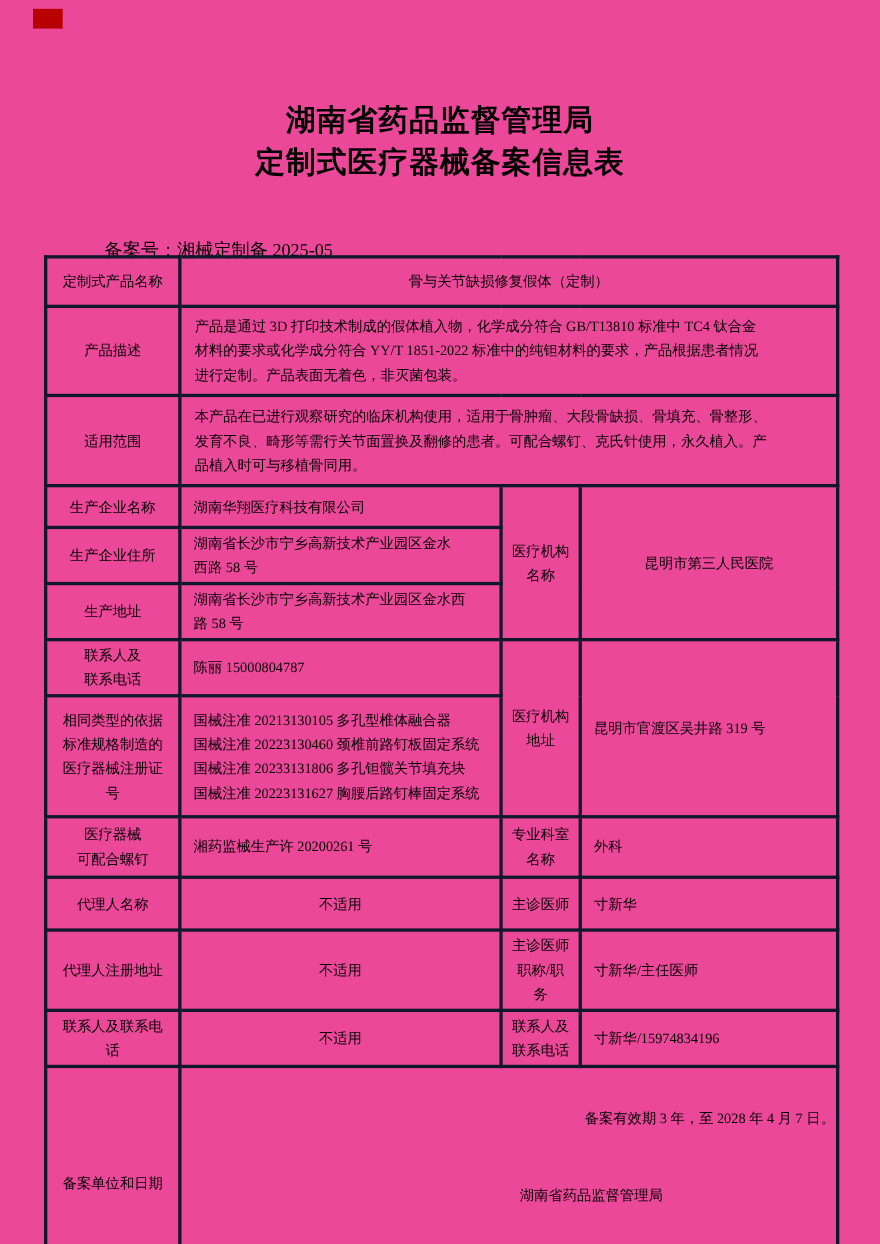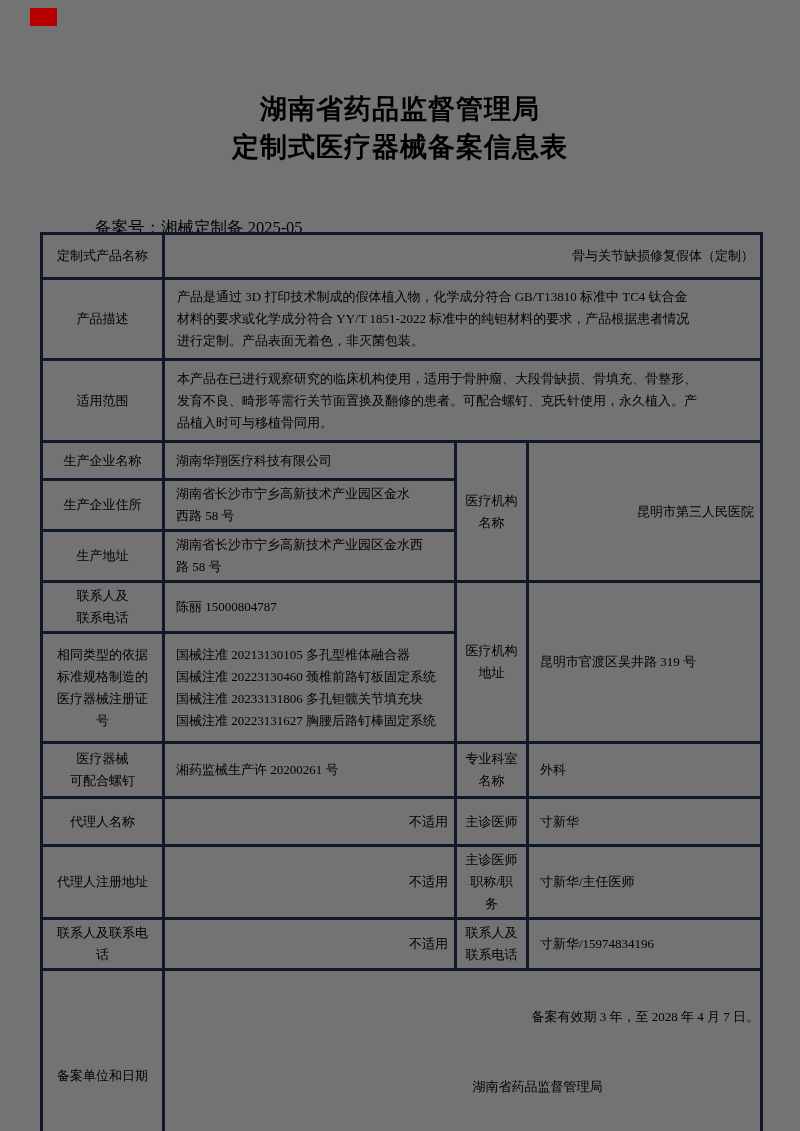--- a/index.html
+++ b/index.html
@@ -1,20 +1,20 @@
 <!DOCTYPE html>
 <html><head>
 <meta charset="utf-8">
 <style>
   html,body{margin:0;padding:0;background:#888;}
   .page{
     position:relative;
     width:800px;height:1131px;
     margin:0 auto;
-    background:#737373;
+    background:#ec4899;
     font-family:"Liberation Serif","DejaVu Serif",serif;
     color:#000;
     overflow:hidden;
   }
   .red-marker{
     position:absolute;left:30px;top:8px;
     width:27px;height:18px;
     background:#b80000;
   }
   .doc-title{
@@ -37,21 +37,21 @@
   }
   table.filing td{
     border:3px solid #0f172a;
     line-height:22px;
     white-space:pre-line;
     vertical-align:middle;
     overflow:hidden;
   }
   td.lbl{ text-align:center; padding:2px 4px; }
   td.val{ text-align:left;  padding:2px 11px; }
-  td.val-c{ text-align:right; padding:2px 6px; }
+  td.val-c{ text-align:center; padding:2px 6px; }
   td.para{ text-align:left; padding:4px 12px; line-height:26px; }
   td.reg{ line-height:25px; }
   td.tight{ line-height:20px; }
   td.tight3{ line-height:19px; }
   tr.r1{height:45px;} tr.r2{height:81px;} tr.r3{height:82px;}
   tr.r4{height:38px;} tr.r5{height:43px;margin-left:20px;} tr.r6{height:42px;}
   tr.r7{height:49px;} tr.r8{height:110px;} tr.r9{height:55px;}
   tr.r10{height:48px;} tr.r11{height:60px;} tr.r12{height:47px;}
   tr.r13{height:123px;}
   td.filing-cell{ vertical-align:top; }

